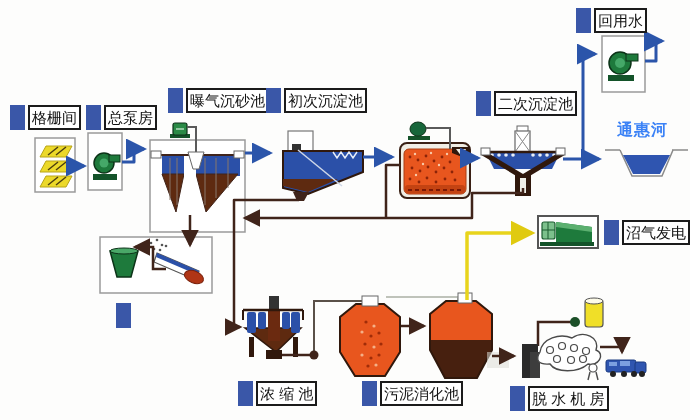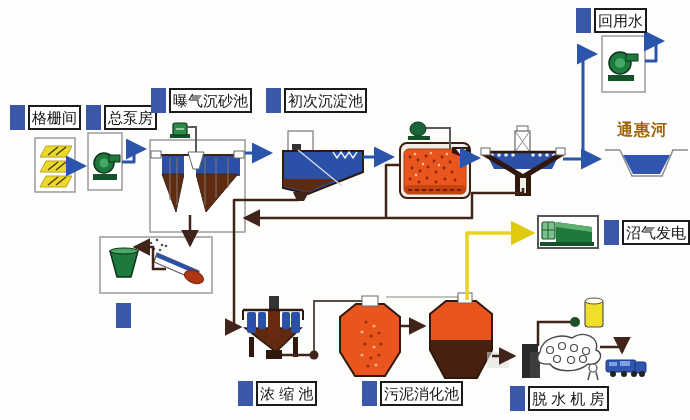--- a/index.html
+++ b/index.html
@@ -3,21 +3,21 @@
 <meta charset="utf-8">
 <style>
   html,body{margin:0;padding:0;background:#fff;}
   #stage{position:relative;width:690px;height:420px;background:#fdfdfc;overflow:hidden;
          font-family:"Liberation Sans", sans-serif;}
   #diagram-svg{position:absolute;left:0;top:0;}
   .label{position:absolute;display:flex;align-items:stretch;height:25px;}
   .label .sq{width:15px;height:25px;background:#3a57a8;margin-right:3px;flex:0 0 15px;}
   .label .box{border:2px solid #1b1b1b;background:#fff;color:#101010;font-weight:normal;
               font-size:15px;line-height:21px;padding:0 2px;white-space:pre;}
-  .plainlabel{position:absolute;color:#a16207;font-size:16px;font-weight:bold;letter-spacing:1px;white-space:pre;}
+  .plainlabel{position:absolute;color:#3b82f6;font-size:16px;font-weight:bold;letter-spacing:1px;white-space:pre;}
 </style>
 </head>
 <body>
 
 <div id="stage">
 
 <svg id="diagram-svg" width="690" height="420" viewBox="0 0 690 420">
   <defs>
     <marker id="ab" markerWidth="8" markerHeight="8" refX="6" refY="3.5" orient="auto">
       <path d="M0,0 L7,3.5 L0,7 z" fill="#2b55aa"></path>
@@ -319,27 +319,31 @@
 </svg>
 
   <div class="label" style="left:10px;top:105px">
     <span class="sq"></span>
     <span class="box">格栅间</span>
   </div>
   <div class="label" style="left:86px;top:105px">
     <span class="sq"></span>
     <span class="box">总泵房</span>
   </div>
-  <div class="label" style="left:151px;top:88px">
+  <div class="label" style="left:168px;top:88px">
     <span class="sq"></span>
     <span class="box">曝气沉砂池</span>
   </div>
   <div class="label" style="left:266px;top:88px">
     <span class="sq"></span>
     <span class="box">初次沉淀池</span>
+  </div>
+  <div class="label" style="left:476px;top:91px">
+    <span class="sq"></span>
+    <span class="box">二次沉淀池</span>
   </div>
   <div class="label" style="left:576px;top:8px">
     <span class="sq"></span>
     <span class="box">回用水</span>
   </div>
   <div class="label" style="left:604px;top:220px">
     <span class="sq"></span>
     <span class="box">沼气发电</span>
   </div>
   <div class="label" style="left:116px;top:303px">

